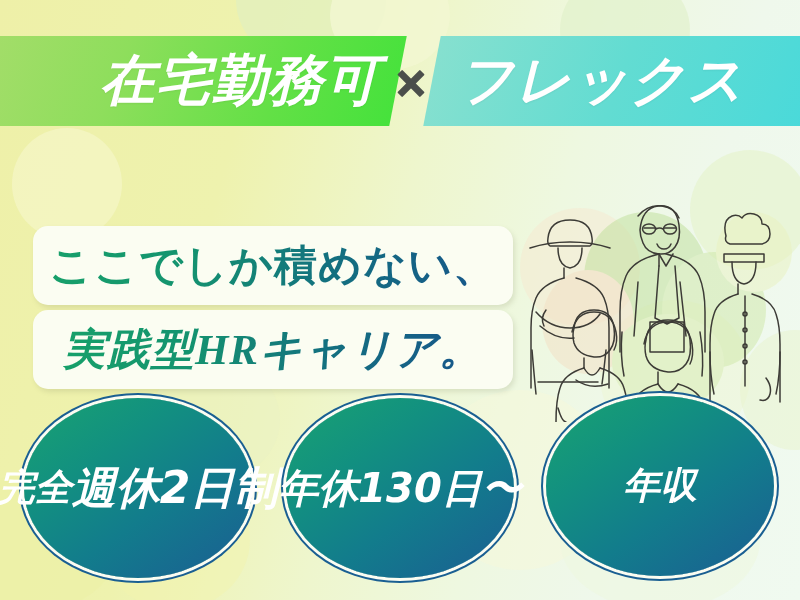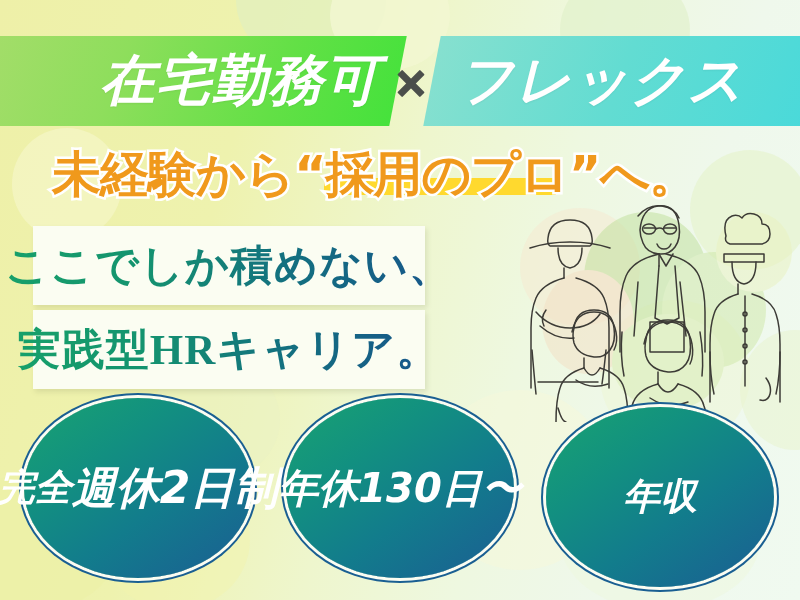--- a/index.html
+++ b/index.html
@@ -121,31 +121,32 @@
     letter-spacing: -1px;
     font-family: "DejaVu Sans", "Liberation Sans", sans-serif;
     -webkit-text-stroke: 5px #ffffff;
     paint-order: stroke fill;
   }
 
   
   .stmt-box {
     position: absolute;
     left: 33px;
-    width: 392px;
+    width: 480px;
     height: 79px;
     background: #fbfdf2;
     box-shadow: 2px 3px 5px rgba(120,130,90,.18);
     display: flex;
     align-items: center;
     justify-content: center;
     z-index: 6;
+    border-radius: 15px;
   }
   .stmt-1 { top: 226px; }
-  .stmt-2 { top: 310px; }
+  .stmt-2 { top: 310px; font-style: italic; }
   .stmt-text {
     font-size: 43px;
     font-weight: 700;
     white-space: nowrap;
     letter-spacing: 1px;
     background: linear-gradient(90deg, #17a06a 0%, #14936f 30%, #13717f 62%, #17548b 100%);
     -webkit-background-clip: text;
     background-clip: text;
     color: transparent;
     font-family: "Liberation Serif", "DejaVu Serif", serif;
@@ -162,21 +163,21 @@
     border-radius: 50%;
     background: linear-gradient(145deg, #19a371 0%, #129080 32%, #127c8c 60%, #1b5d93 100%);
     box-shadow: 0 0 0 3px #fbfdf2, 0 0 0 5px #1a5f92;
     display: flex;
     align-items: center;
     justify-content: center;
     z-index: 7;
   }
   .badge-1 { left: 24px;  top: 398px; }
   .badge-2 { left: 286px; top: 398px; }
-  .badge-3 { left: 546px; top: 407px; }
+  .badge-3 { left: 546px; top: 396px; }
   .badge-line {
     color: #ffffff;
     font-style: italic;
     font-weight: 700;
     white-space: nowrap;
     font-family: "DejaVu Sans", "Liberation Sans", sans-serif;
     line-height: 1.12;
   }
   .bl-sm { font-size: 37px; }
   .bl-lg { font-size: 44px; }
@@ -285,24 +286,20 @@
     </div>
     <div class="band band-right">
       <span class="band-text">フレックス</span>
     </div>
   </div>
   <div class="cross">
     <span class="a"></span>
       <span class="b"></span>
   </div>
 
-  <div class="headline">
-    <div class="hl-mark"></div>
-    <div class="hl-text">未経験から“採用のプロ”へ。</div>
-  </div>
 
   <div class="stmt-box stmt-1">
     <span class="stmt-text">ここでしか積めない、</span>
   </div>
   <div class="stmt-box stmt-2">
     <span class="stmt-text">実践型HRキャリア。</span>
   </div>
 
   <div class="badge badge-1">
     <span class="badge-line bl-sm">完全</span>

